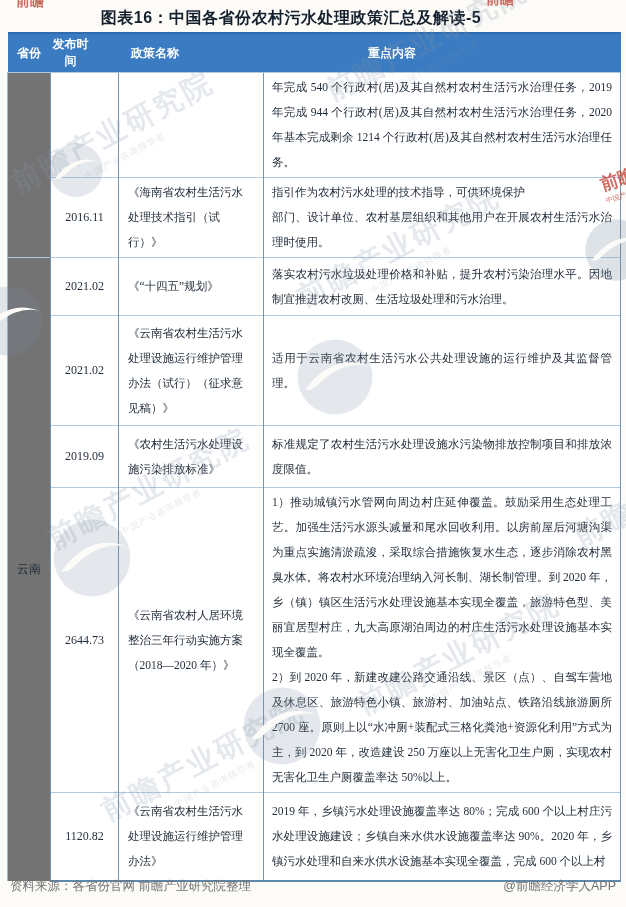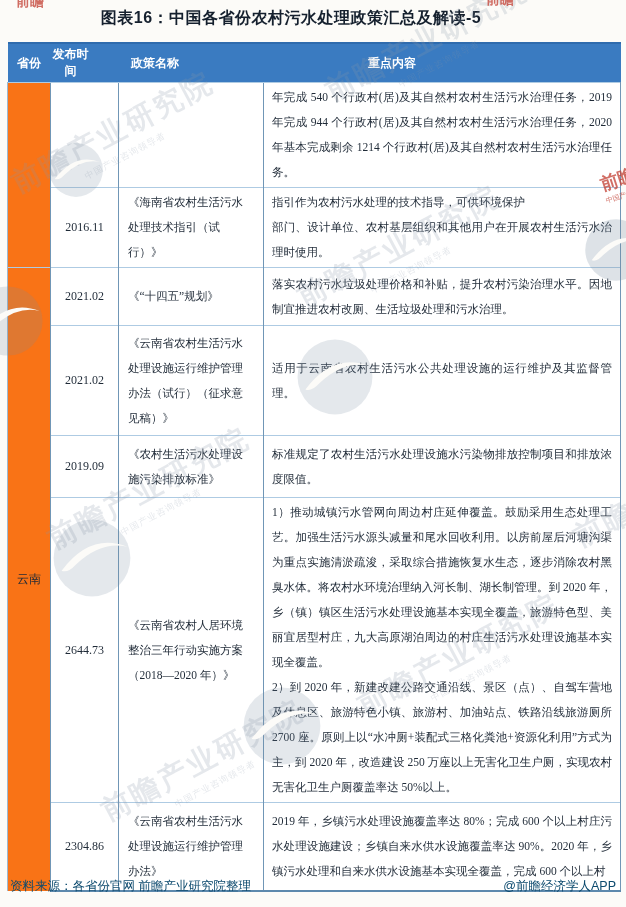--- a/index.html
+++ b/index.html
@@ -7,59 +7,59 @@
     position:relative;width:626px;height:907px;background:#FCFBF8;overflow:hidden;
     font-family:"Liberation Sans",sans-serif;color:#1F2A37;
   }
   
   #title{
     position:absolute;top:8px;left:0;width:582px;text-align:center;
     font-size:16px;font-weight:bold;color:#15202E;letter-spacing:.5px;
   }
   
   #policy-table{
-    position:absolute;top:42px;left:7px;width:613px;
+    position:absolute;top:32px;left:7px;width:613px;
     border-collapse:collapse;table-layout:fixed;
     font-family:"Liberation Serif",serif;font-size:11.5px;color:#1F2A37;
   }
   #policy-table col.c-prov{width:43px;}
   #policy-table col.c-date{width:68px;}
   #policy-table col.c-policy{width:145px;}
   #policy-table col.c-content{width:357px;}
   #policy-table th{
     background:#3A7BC1;color:#FFFFFF;font-family:"Liberation Sans",sans-serif;
     font-size:12px;font-weight:bold;height:38px;border-top:2px solid #2F6BAD;
     text-align:center;vertical-align:middle;padding:0;
   }
   #policy-table th.th-date{padding-right:28px;margin-top:12px;}
   #policy-table th.th-policy{padding-right:72px;}
   #policy-table th.th-content{padding-right:100px;}
   #policy-table td{
     vertical-align:middle;background:#FFFFFF;overflow:hidden;
     border-top:1px solid #AECBE3;line-height:25px;
   }
   #policy-table td.prov{
-    background:#f97316;text-align:center;font-family:"Liberation Sans",sans-serif;
+    background:#737373;text-align:center;font-family:"Liberation Sans",sans-serif;
     font-size:12px;border-left:1px solid #9DB8CF;
   }
   #policy-table td.date{text-align:center;font-size:12px;border-left:1px solid #7096B6;font-family:Liberation Serif, serif;}
   #policy-table td.policy{padding:2px 9px;border-left:1px solid #7096B6;text-align:left;}
   #policy-table td.content{
     padding:2px 8px;border-left:1px solid #7096B6;border-right:1px solid #7096B6;
     text-align:justify;white-space:pre-line;
   }
   tr.r1{height:100px;} tr.r2{height:73px;} tr.r3{height:58px;} tr.r4{height:110px;}
   tr.r5{height:62px;} tr.r6{height:302px;} tr.r7{height:88px;}
   tr.group-start td{border-top:2px solid #5D89AD;}
   tr.last td{border-bottom:2px solid #5D89AD;}
   tr.r7 td.content{line-height:22px;}
   
   #footer{
     position:absolute;top:878px;left:10px;right:10px;height:20px;
-    font-size:12.5px;color:#0c4a6e;
+    font-size:12.5px;color:#737373;
   }
   #footer .src{float:left;}
   #footer .credit{float:right;}
   
   .wm{
     position:absolute;transform:rotate(-28deg);pointer-events:none;
     color:rgba(135,152,170,.22);font-weight:bold;font-size:29px;
     letter-spacing:3px;white-space:nowrap;text-align:center;z-index:5;
   }
   .wm i{display:block;font-style:normal;font-size:9px;font-weight:normal;letter-spacing:1px;}
@@ -138,21 +138,21 @@
         <td class="policy">《农村生活污水处理设施污染排放标准》</td>
         <td class="content">标准规定了农村生活污水处理设施水污染物排放控制项目和排放浓度限值。</td>
       </tr>
       <tr class="r6">
         <td class="date">2644.73</td>
         <td class="policy">《云南省农村人居环境整治三年行动实施方案（2018—2020 年）》</td>
         <td class="content">1）推动城镇污水管网向周边村庄延伸覆盖。鼓励采用生态处理工艺。加强生活污水源头减量和尾水回收利用。以房前屋后河塘沟渠为重点实施清淤疏浚，采取综合措施恢复水生态，逐步消除农村黑臭水体。将农村水环境治理纳入河长制、湖长制管理。到 2020 年，乡（镇）镇区生活污水处理设施基本实现全覆盖，旅游特色型、美丽宜居型村庄，九大高原湖泊周边的村庄生活污水处理设施基本实现全覆盖。
 2）到 2020 年，新建改建公路交通沿线、景区（点）、自驾车营地及休息区、旅游特色小镇、旅游村、加油站点、铁路沿线旅游厕所 2700 座。原则上以“水冲厕+装配式三格化粪池+资源化利用”方式为主，到 2020 年，改造建设 250 万座以上无害化卫生户厕，实现农村无害化卫生户厕覆盖率达 50%以上。</td>
       </tr>
       <tr class="r7 last">
-        <td class="date">2304.86</td>
+        <td class="date">1120.82</td>
         <td class="policy">《云南省农村生活污水处理设施运行维护管理办法》</td>
         <td class="content">2019 年，乡镇污水处理设施覆盖率达 80%；完成 600 个以上村庄污水处理设施建设；乡镇自来水供水设施覆盖率达 90%。2020 年，乡镇污水处理和自来水供水设施基本实现全覆盖，完成 600 个以上村</td>
       </tr>
     </tbody>
   </table>
 
   <div id="footer">
     <span class="src">资料来源：各省份官网 前瞻产业研究院整理</span>
     <span class="credit">@前瞻经济学人APP</span>
   </div>

